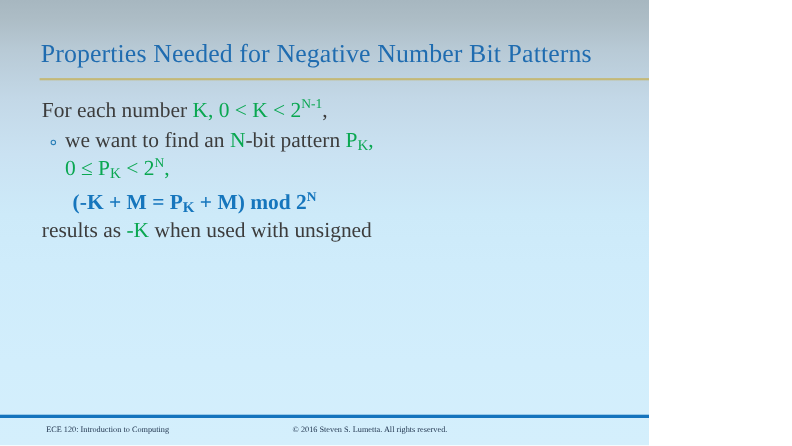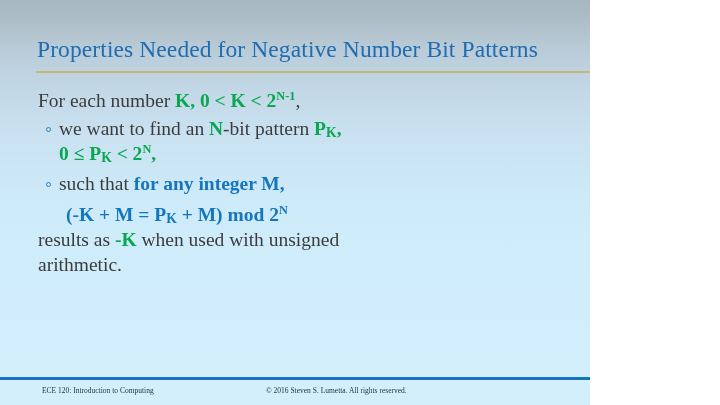--- a/index.html
+++ b/index.html
@@ -74,21 +74,21 @@
     left: 0px;
     top: 11px;
     width: 5px;
     height: 5px;
     border: 1px solid #2a7fb8;
     border-radius: 50%;
     background: transparent;
     box-sizing: border-box;
   }
 
-  .grn { color: #0aa751; font-weight: bold; text-align: right; }
+  .grn { color: #0aa751; font-weight: normal; text-align: right; }
   .blu { color: #1676bd; font-weight: bold; }
   .drk { color: #3c3c3c; }
 
   sup { font-size: 0.63em; vertical-align: super; line-height: 0; }
   sub { font-size: 0.70em; vertical-align: -0.18em; line-height: 0; }
 
   
   .footer-bar {
     position: absolute;
     left: 0;
@@ -123,36 +123,30 @@
     </div>
 
     <div class="line l2">
       <span class="bullet"></span><span class="drk">we want to find an </span><span class="grn">N</span><span class="drk">-bit pattern </span><span class="grn">P</span><sub class="grn">K</sub><span class="grn">,</span>
     </div>
 
     <div class="line l3">
       <span class="grn">0 ≤ P</span><sub class="grn">K</sub><span class="grn"> &lt; 2</span><sup class="grn">N</sup><span class="grn">,</span>
     </div>
 
-    <div class="line l4">
-      <span class="bullet"></span><span class="drk">such that </span><span class="blu">for any integer M,</span>
-    </div>
 
     <div class="line l5">
       <span class="blu">(-K + M = P</span><sub class="blu">K</sub><span class="blu"> + M) mod 2</span><sup class="blu">N</sup>
     </div>
 
 
     <div class="line l7">
       <span class="drk">results as </span><span class="grn">-K</span><span class="drk"> when used with unsigned</span>
     </div>
 
-    <div class="line l8">
-      <span class="drk">arithmetic.</span>
-    </div>
 
 
   </div>
 
   <div class="footer-bar"></div>
   <div class="footer f-left">ECE 120: Introduction to Computing</div>
   <div class="footer f-center">© 2016 Steven S. Lumetta.  All rights reserved.</div>
   <div class="footer f-right">slide 8</div>
 
 </div>

